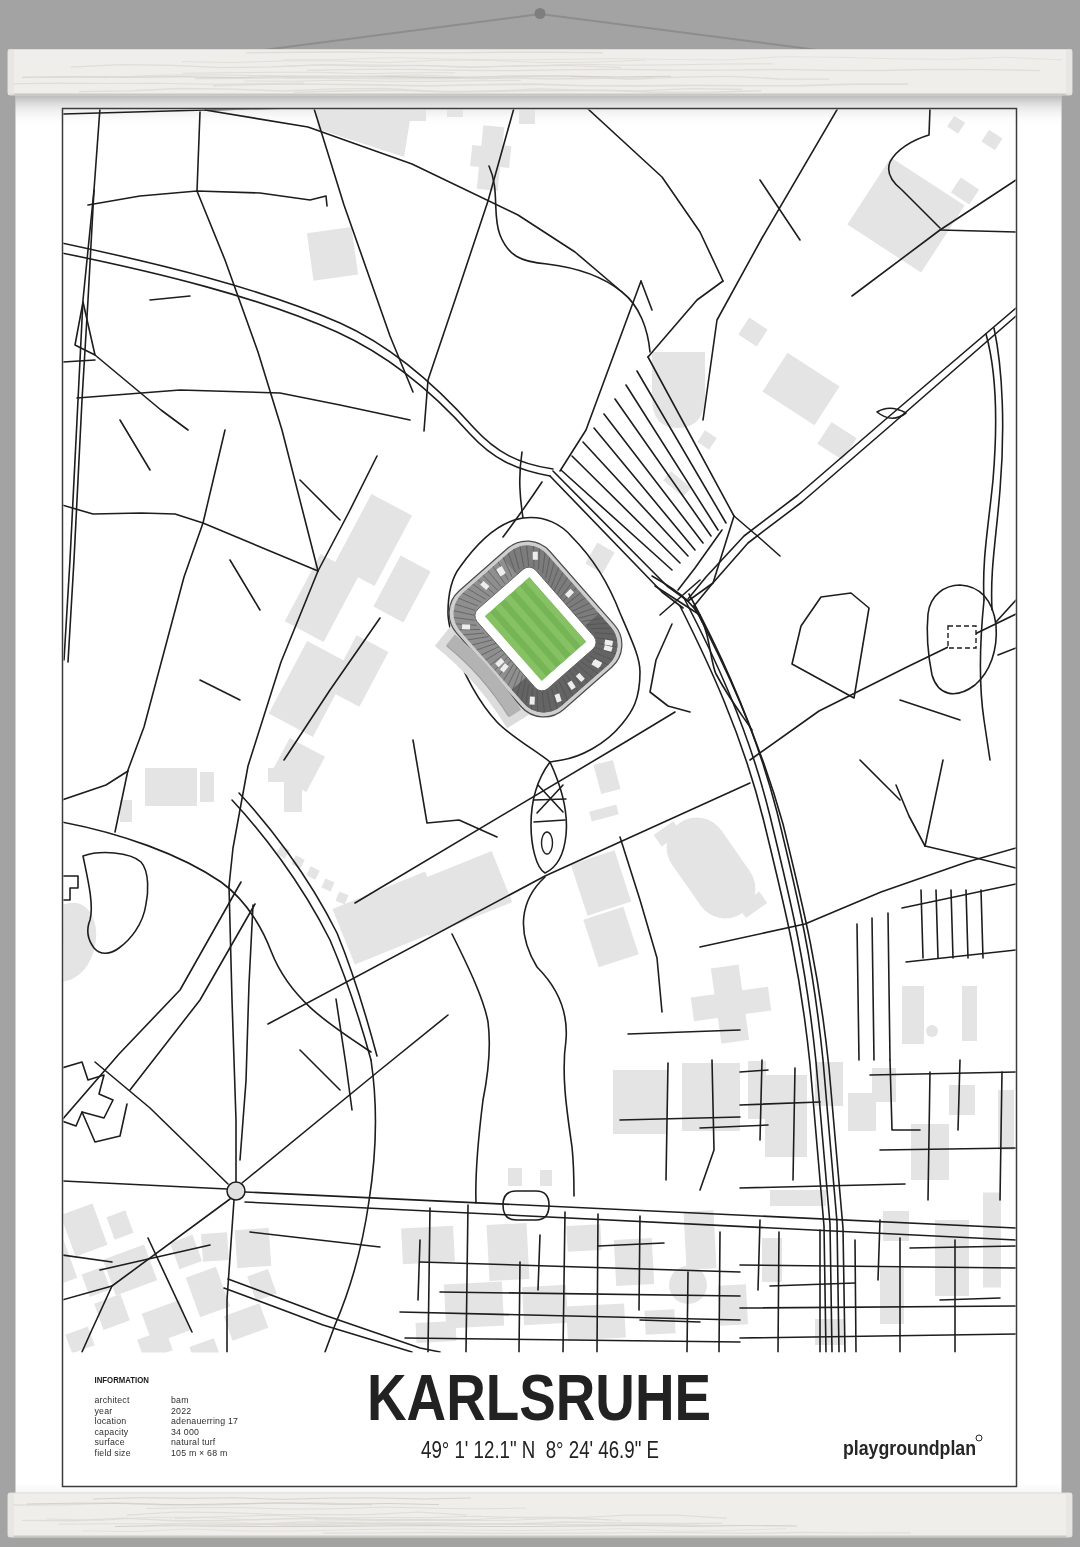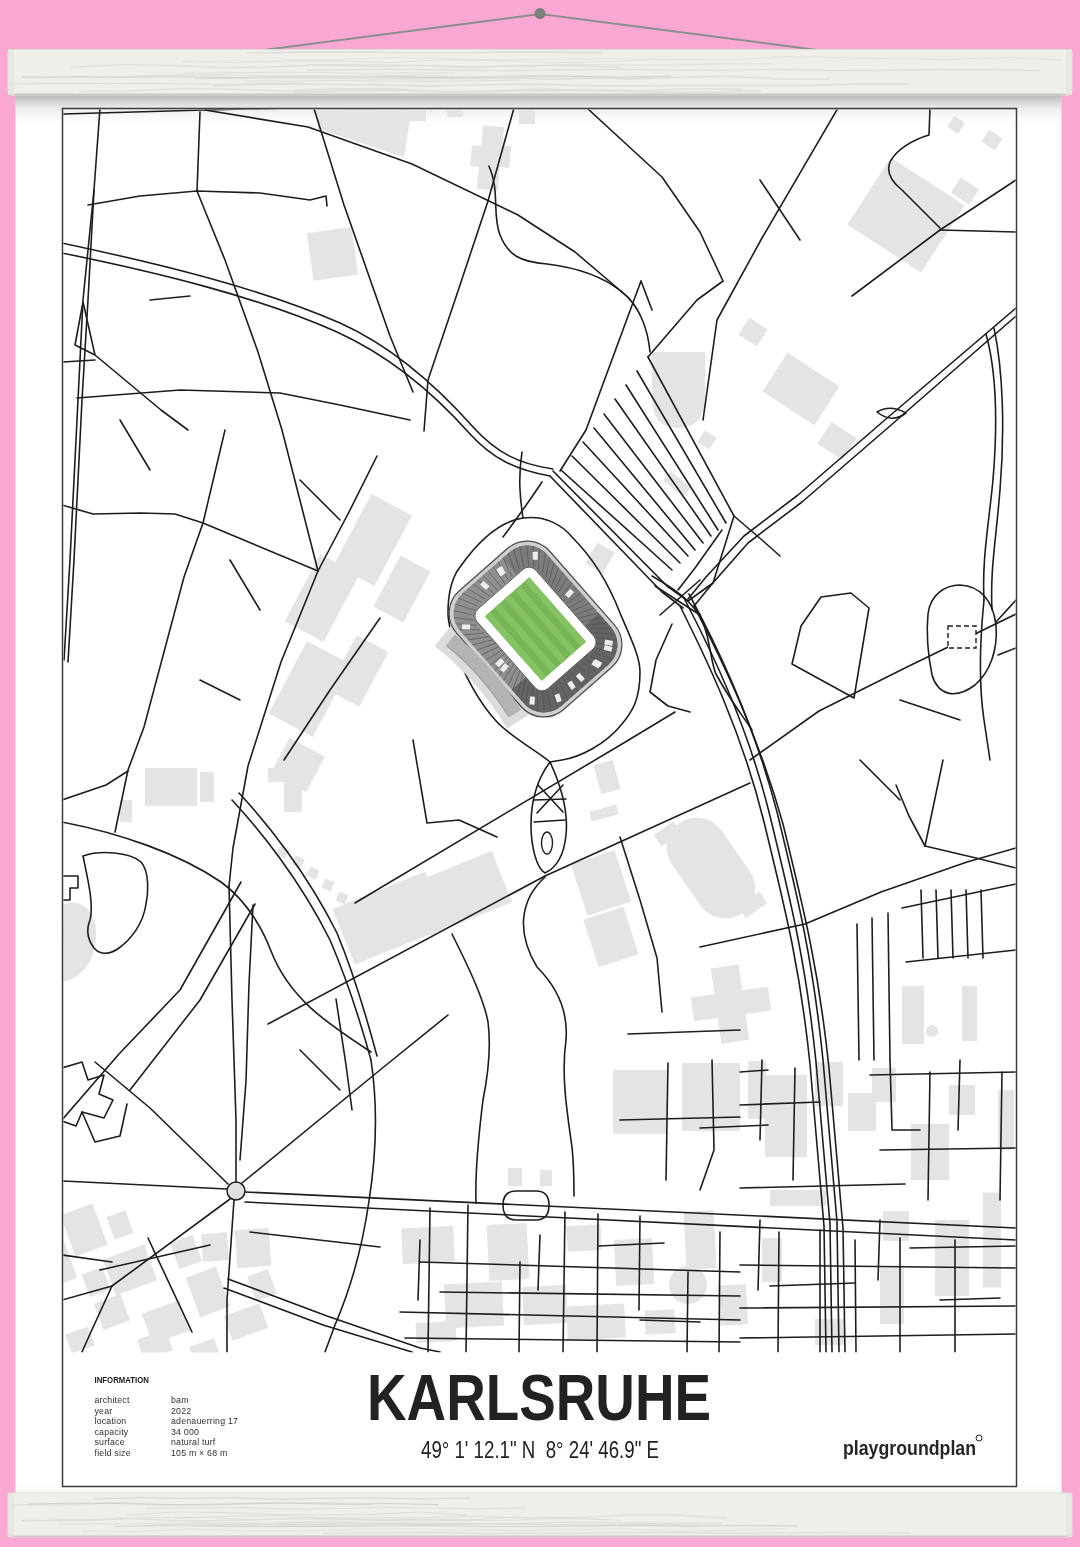--- a/index.html
+++ b/index.html
@@ -1,15 +1,15 @@
 <!DOCTYPE html>
 <html><head><meta charset="utf-8">
 <style>
 html,body{margin:0;padding:0;background:#ffffff}
-.page{position:relative;width:1080px;height:1547px;font-family:"Liberation Sans",sans-serif;background:#f9a8d4}
+.page{position:relative;width:1080px;height:1547px;font-family:"Liberation Sans",sans-serif;background:#a3a3a3}
 svg{position:absolute;left:0;top:0}
 .rd path,.rd line,.rd polyline{fill:none;stroke:#1d1d1d;stroke-width:1.6;stroke-linejoin:round;stroke-linecap:round}
 .bl path,.bl rect,.bl polygon,.bl circle{fill:#e4e4e4;stroke:none}
 </style></head><body>
 <div class="page">
 <svg width="1080" height="1547" viewBox="0 0 1080 1547">
 <defs>
 <clipPath id="mapclip">
           <rect x="63.4" y="109.4" width="952.2" height="1243"></rect>
         </clipPath>

